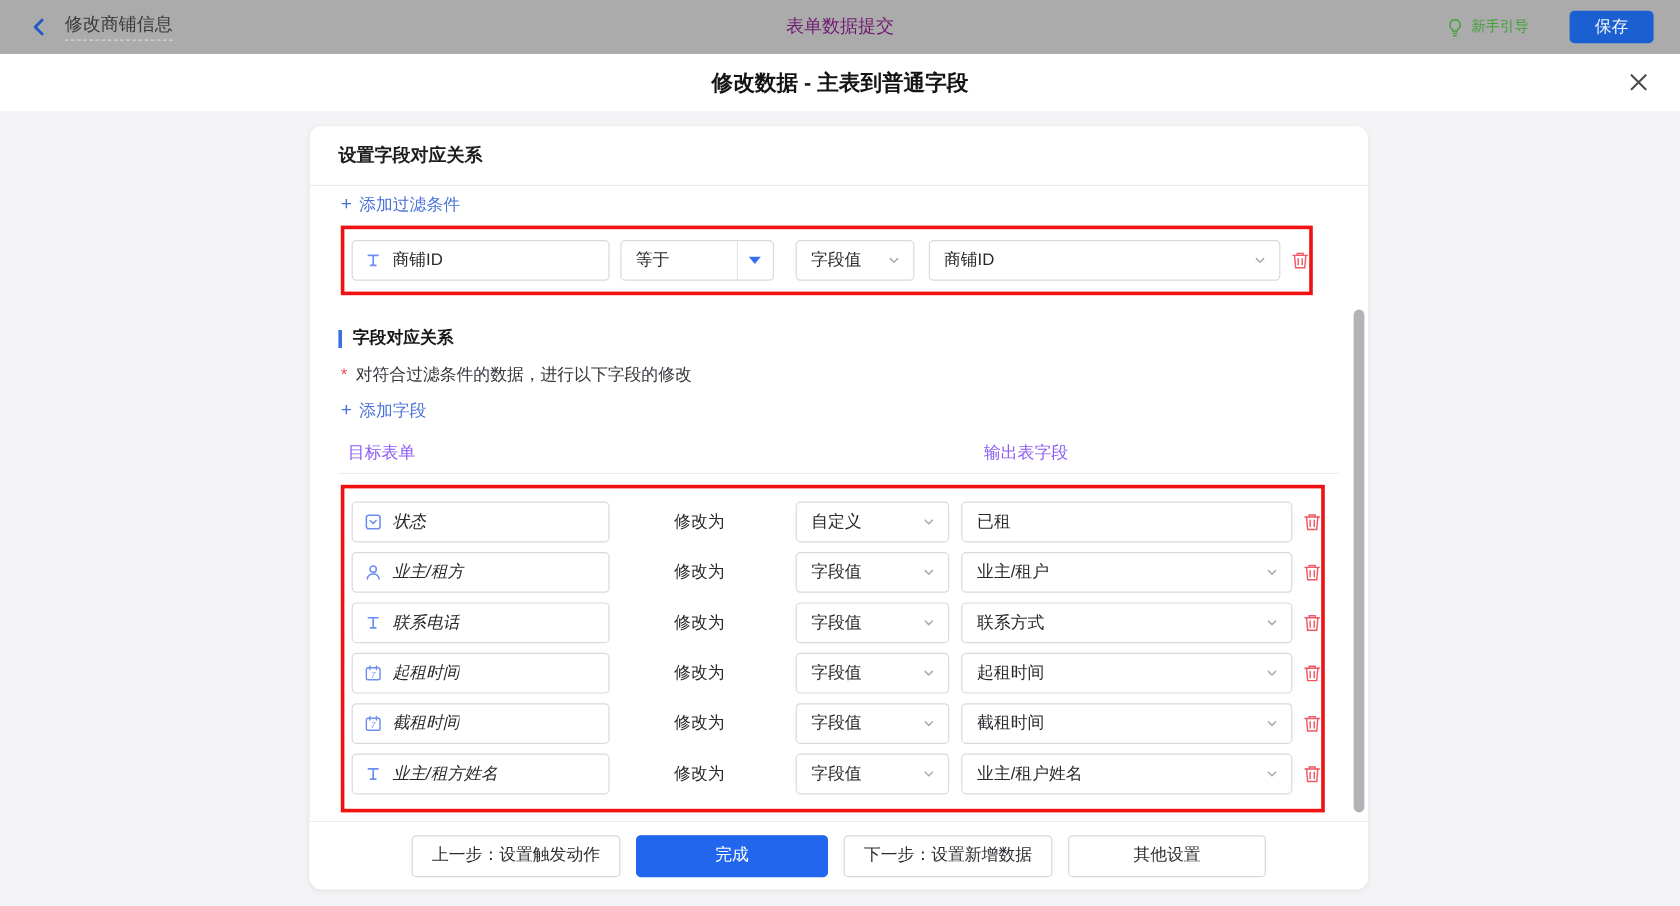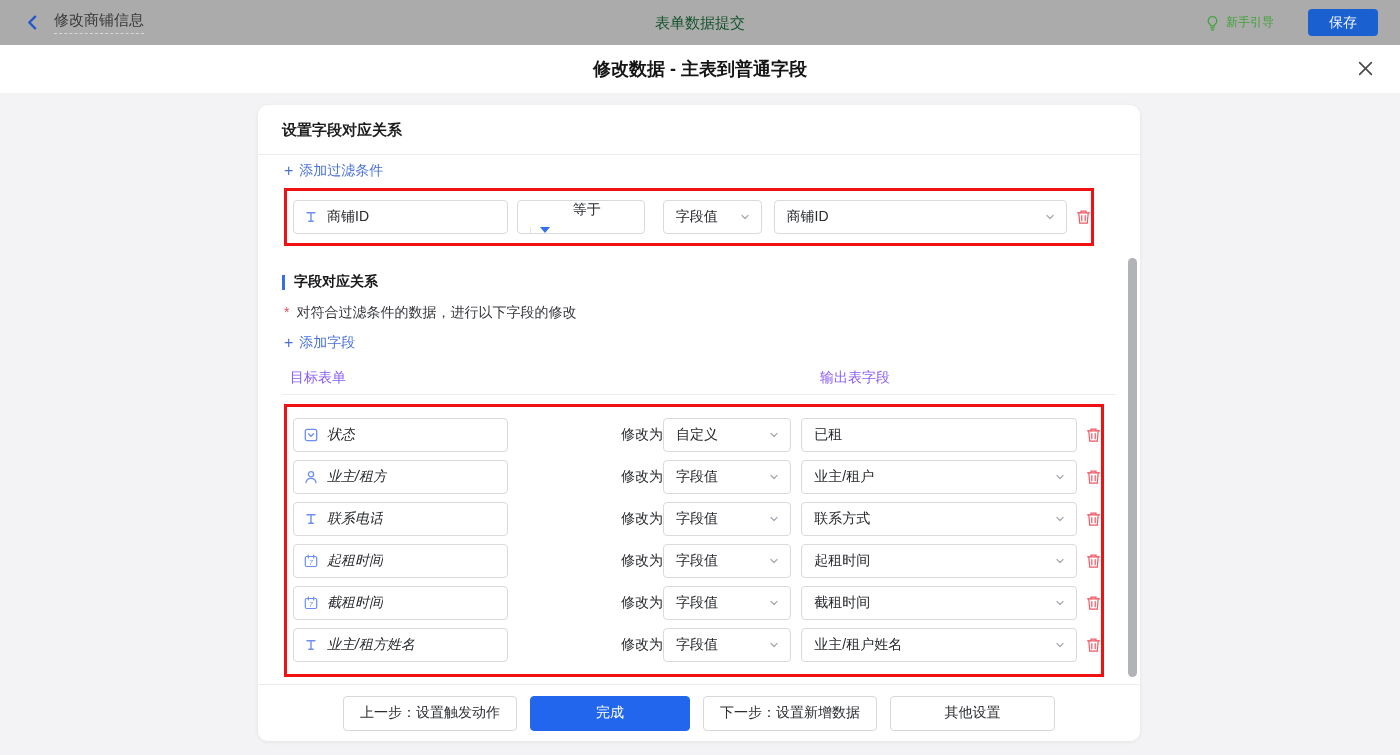--- a/index.html
+++ b/index.html
@@ -4,21 +4,21 @@
 <style>
   * { margin:0; padding:0; box-sizing:border-box; }
   body { font-family:"Liberation Sans","DejaVu Sans",sans-serif; }
   .screen { position:relative; width:1400px; height:755px; background:#f3f3f5; overflow:hidden; }
 
   
   .topbar { position:absolute; top:0; left:0; width:100%; height:45px; background:#ababab; display:flex; align-items:center; }
   .tb-left { display:flex; align-items:center; gap:13px; padding-left:24px; position:relative; z-index:2; }
   .back-ic { display:flex; cursor:pointer; }
   .flow-name { font-size:15px; color:#3a3a3a; border-bottom:1px dashed #d8d8d8; padding-bottom:3px; cursor:pointer; }
-  .tb-center { position:absolute; left:0; right:0; top:0; height:45px; line-height:45px; text-align:center; font-size:15px; color:#14532d; }
+  .tb-center { position:absolute; left:0; right:0; top:0; height:45px; line-height:45px; text-align:center; font-size:15px; color:#701a75; }
   .tb-right { position:absolute; right:22px; top:0; height:45px; display:flex; align-items:center; gap:34px; z-index:2; }
   .guide { display:flex; align-items:center; gap:6px; color:#43a23c; font-size:12px; cursor:pointer; }
   .save-btn { background:#1b60d1; color:#f2f5fa; border:none; border-radius:4px; height:27px; padding:0 21px; font-size:14px; cursor:pointer; font-family:inherit; }
 
   
   .dialog-header { position:absolute; top:45px; left:0; width:100%; height:48px; background:#fff; }
   .dialog-title { text-align:center; line-height:48px; font-size:18px; font-weight:600; color:#141414; }
   .close-btn { position:absolute; right:26px; top:15px; cursor:pointer; line-height:0; }
 
   
@@ -31,21 +31,21 @@
   .add-link .plus { font-size:16px; line-height:14px; }
   .add-filter { margin-top:4px; }
 
   .hl-box { border:3px solid #f01212; }
   .filter-box { margin-top:8px; margin-left:2px; width:810px; height:58px; padding:9px 0 9px 3px; display:flex; align-items:center; }
 
   .ctrl { height:34px; border:1px solid #d8dade; border-radius:4px; background:#fff; display:flex; align-items:center; font-size:14px; color:#26282c; }
   .ctrl-text { white-space:nowrap; overflow:hidden; }
   .field-input { width:218px; padding:0 10px; gap:9px; margin-left:3px; }
   .select { justify-content:space-between; padding:0 10px 0 12px; cursor:pointer; }
-  .op-select { width:130px; margin-left:9px; justify-content:space-between; padding-left:12px; cursor:pointer;flex-direction:column; }
+  .op-select { width:130px; margin-left:9px; justify-content:space-between; padding-left:12px; cursor:pointer; }
   .op-caret { width:30px; align-self:stretch; display:flex; align-items:center; justify-content:center; border-left:1px solid #e6e7ea; }
   .tri { width:0; height:0; border-left:5px solid transparent; border-right:5px solid transparent; border-top:6px solid #3370f0; }
   .vt-select { width:100px; margin-left:18px; }
   .fv-select { width:298px; margin-left:12px; }
   .trash { margin-left:9px; display:flex; cursor:pointer; line-height:0; }
 
   .section-title { margin-top:27px; display:flex; align-items:center; gap:9px; font-size:14px; font-weight:700; color:#17181a; }
   .bar { width:3px; height:15px; background:#3b6fe0; }
   .section-desc { margin-top:13px; margin-left:2px; font-size:14px; color:#34363b; display:flex; gap:7px; }
   .star { color:#e34d59; }
@@ -53,21 +53,21 @@
 
   .cols { margin-top:15px; height:28px; position:relative; border-bottom:1px solid #ededef; font-size:14px; color:#8b5cf6; }
   .col-left { position:absolute; left:8px; top:2px; }
   .col-right { position:absolute; left:538px; top:2px; }
 
   .rows-box { margin-top:9px; margin-left:2px; width:820px; padding:11px 0 12px 3px; }
   .map-row { display:flex; align-items:center; margin-bottom:8px; padding-left:3px; }
   .map-row:last-child { margin-bottom:0; }
   .map-row .field-input { margin-left:0;font-style:italic; }
   .ficon { display:flex; line-height:0; }
-  .modify { margin-left:54px; width:103px; font-size:14px; color:#26282c;text-align:right; }
+  .modify { margin-left:54px; width:103px; font-size:14px; color:#26282c; }
   .mode-select { width:130px; }
   .value-ctrl { width:280px; margin-left:10px; padding:0 10px 0 12px; }
 
   
   .card-footer { position:absolute; left:0; right:0; bottom:0; height:57px; border-top:1px solid #ececee; display:flex; align-items:center; justify-content:center; gap:13px; background:#fff; border-radius:0 0 10px 10px; }
   .fbtn { height:35px; min-width:165px; padding:0 16px; background:#fff; border:1px solid #d6d8dc; border-radius:4px; font-size:14px; color:#2b2d31; cursor:pointer; font-family:inherit; }
   .fbtn.primary { background:#2166ec; border-color:#2166ec; color:#fff; min-width:160px; }
 
   .vscroll { position:absolute; right:3px; top:153px; width:9px; height:419px; background:#b2b3b6; border-radius:5px; cursor:pointer; }
 </style>

